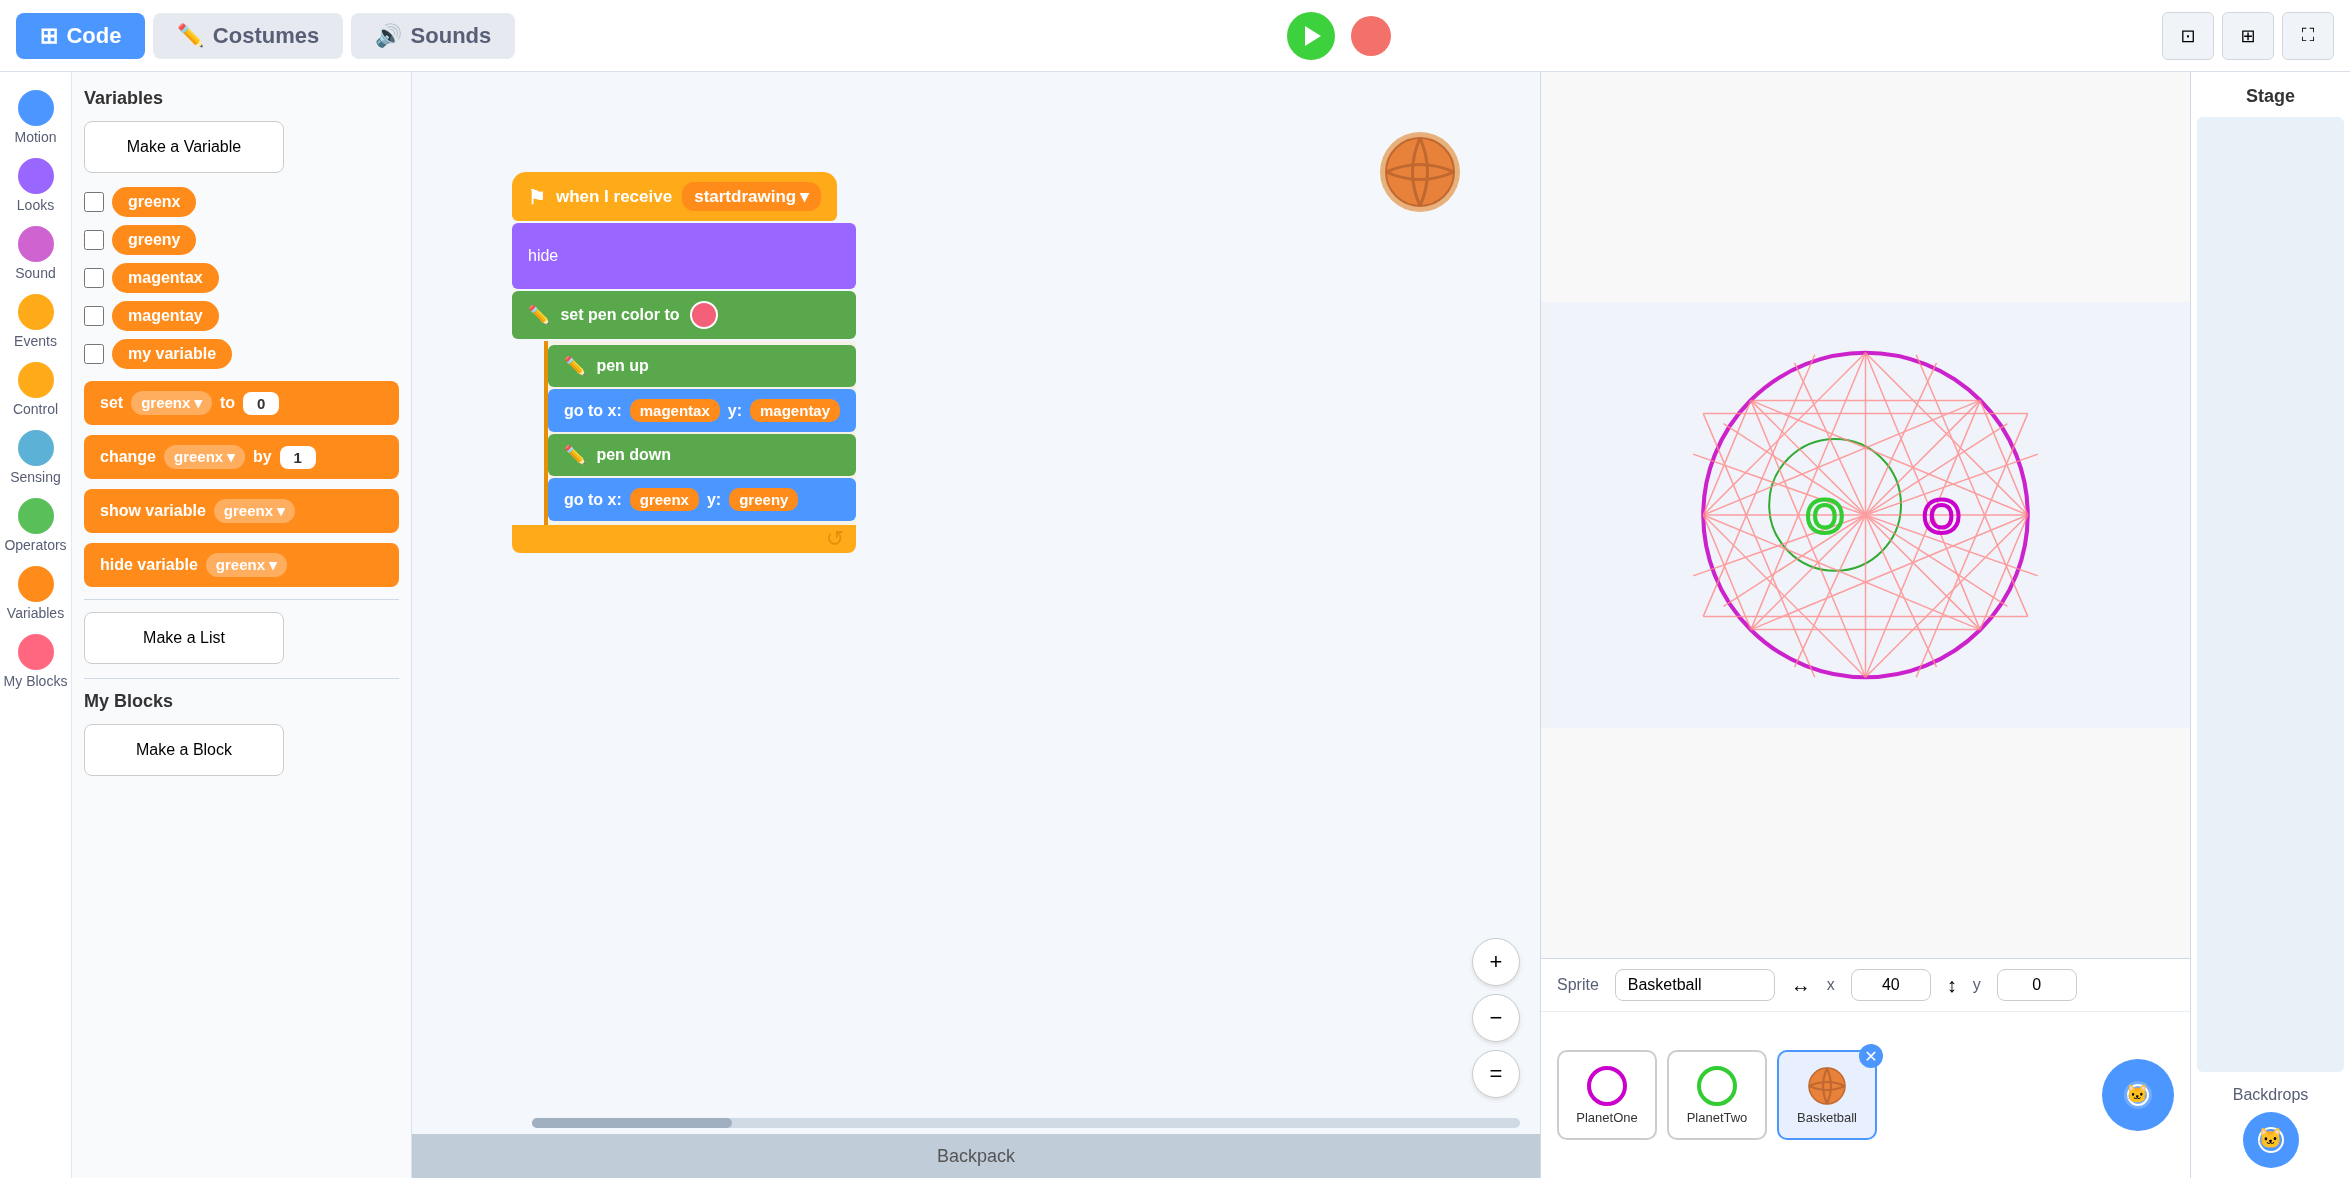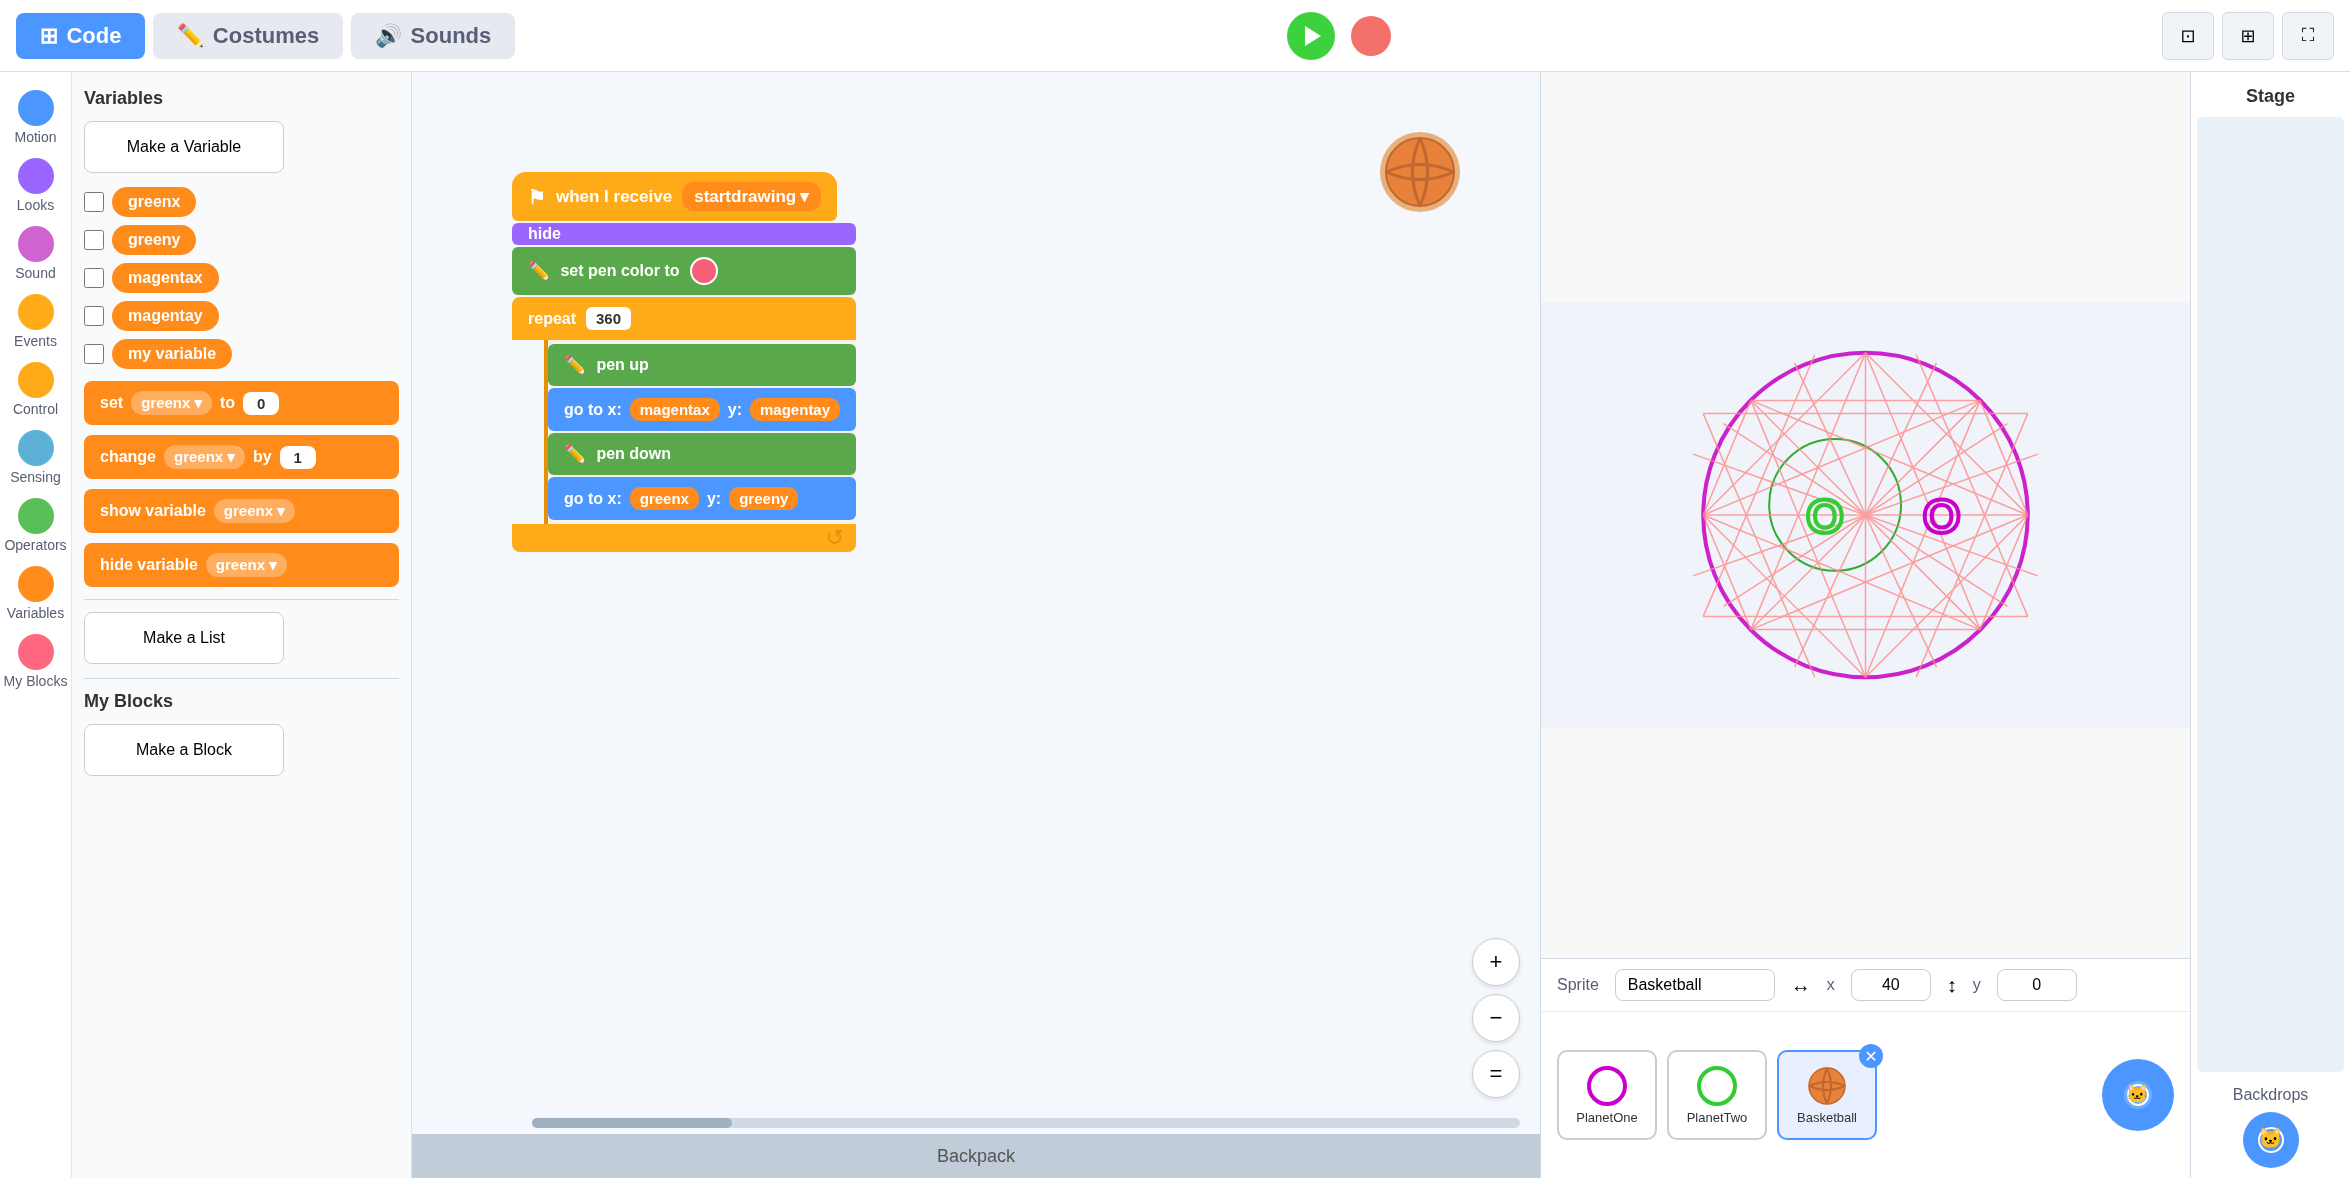--- a/index.html
+++ b/index.html
@@ -258,37 +258,33 @@
       <div style="background:#ffab19;border-radius:14px 14px 6px 6px;padding:10px 16px;display:inline-flex;align-items:center;gap:10px;font-size:17px;font-weight:700;color:#fff;margin-bottom:2px;min-width:320px;">
         <span style="font-size:20px;">⚑</span>
         <span>when I receive</span>
         <span style="background:#ff8c1a;border-radius:12px;padding:4px 12px;display:inline-flex;align-items:center;gap:4px;">
           <span>startdrawing</span>
           <span>▾</span>
         </span>
       </div>
 
       
-      <div style="background:#9966ff;border-radius:6px;padding:2px 16px;font-size:16px;font-weight:700;color:#fff;margin-bottom:2px;display:flex;align-items:center;">
+      <div style="background:#9966ff;border-radius:6px;padding:24px 16px;font-size:16px;font-weight:400;color:#fff;margin-bottom:2px;display:flex;align-items:center;">
         <span>hide</span>
       </div>
 
       
       <div style="background:#59a84b;border-radius:6px;padding:10px 16px;font-size:16px;font-weight:700;color:#fff;margin-bottom:2px;display:flex;align-items:center;gap:10px;">
         <span style="font-size:18px;">✏️</span>
         <span>set pen color to</span>
         <div class="color-dot" style="background:#f4607a;"></div>
       </div>
 
       
       <div style="display:inline-block;">
-        <div style="background:#ffab19;border-radius:8px 8px 0 0;padding:10px 16px;font-size:16px;font-weight:700;color:#fff;display:flex;align-items:center;gap:10px;min-width:200px;">
-          <span>repeat</span>
-          <span style="background:#fff;color:#333;border-radius:6px;padding:3px 10px;font-size:15px;font-weight:700;">360</span>
-        </div>
         
         <div style="margin-left:32px;border-left:4px solid #e6900a;background:#ffcb6b22;padding:2px 0;">
 
           <div style="background:#59a84b;border-radius:6px;padding:10px 16px;font-size:16px;font-weight:700;color:#fff;margin:2px 0;display:flex;align-items:center;gap:10px;">
             <span style="font-size:18px;">✏️</span>
             <span>pen up</span>
           </div>
 
           <div style="background:#4c97ff;border-radius:6px;padding:10px 16px;font-size:16px;font-weight:700;color:#fff;margin:2px 0;display:flex;align-items:center;gap:8px;">
             <span>go to x:</span>

